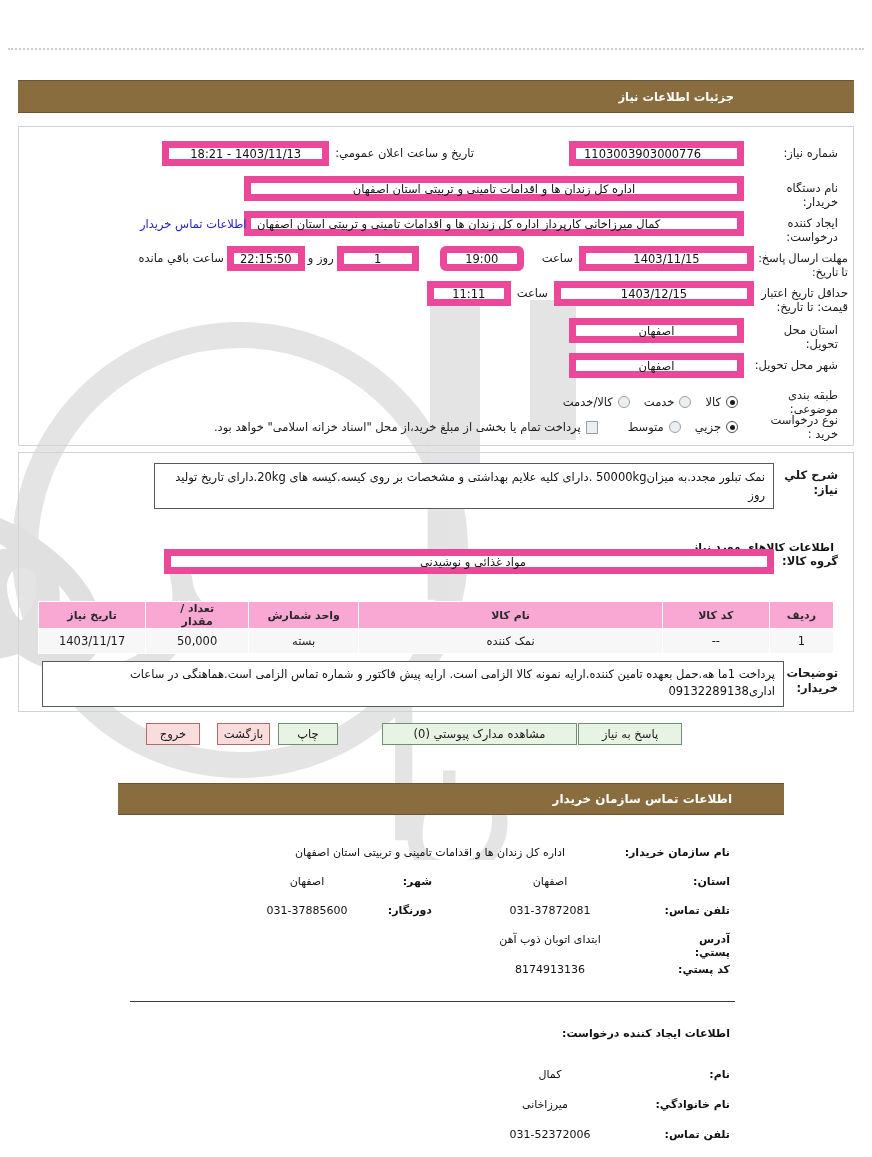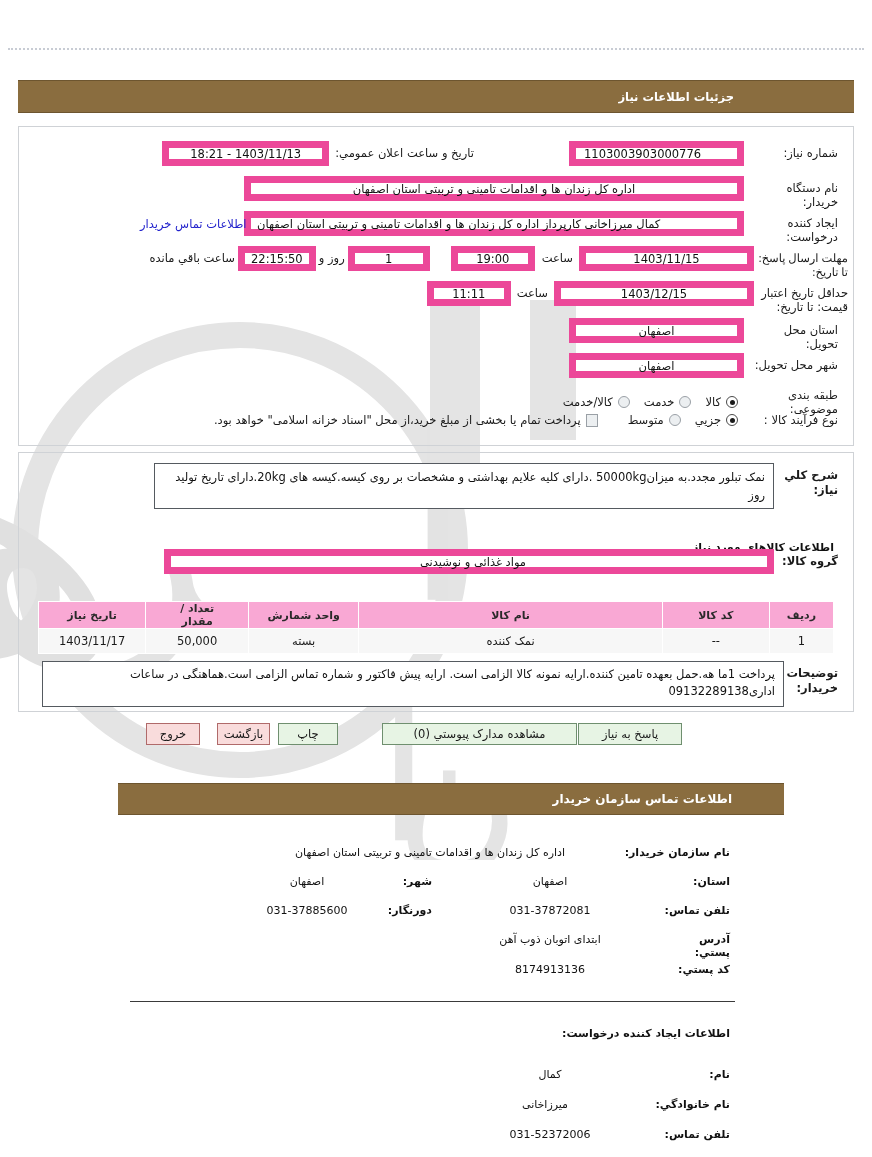--- a/index.html
+++ b/index.html
@@ -239,21 +239,21 @@
   <div class="box" style="width:500px; margin-right:4px; position:relative; justify-content:flex-end; padding-left:6px;">
     <span>کمال میرزاخانی کارپرداز اداره کل زندان ها و اقدامات تامینی و تربیتی استان اصفهان</span>
   </div>
 </div>
 <a href="#" style="position:absolute; left:140px; top:217px; z-index:6; font-size:11.5px; color:#2222cc; text-decoration:none;">اطلاعات تماس خریدار</a>
 
 <div class="row" style="left:38px; top:246px; width:810px;">
   <div class="lbl" style="width:90px; line-height:14px;font-family:Liberation Serif, serif;">مهلت ارسال پاسخ: تا تاریخ:</div>
   <div class="box" style="width:175px; margin-right:4px;">1403/11/15</div>
   <div class="plain" style="margin-right:6px;">ساعت</div>
-  <div class="box" style="width:84px; margin-right:7px;">19:00</div>
+  <div class="box" style="width:84px; margin-right:18px;border-radius:6px;">19:00</div>
   <div class="box" style="width:82px; margin-right:21px;">1</div>
   <div class="plain" style="margin-right:3px;">روز و</div>
   <div class="box" style="width:78px; margin-right:3px;">22:15:50</div>
   <div class="plain" style="margin-right:3px;">ساعت باقي مانده</div>
 </div>
 
 <div class="row" style="left:38px; top:281px; width:810px;">
   <div class="lbl" style="width:90px; line-height:14px;">حداقل تاریخ اعتبار قیمت: تا تاریخ:</div>
   <div class="box" style="width:200px; margin-right:4px;">1403/12/15</div>
   <div class="plain" style="margin-right:6px;">ساعت</div>
@@ -282,21 +282,21 @@
       <span>خدمت</span>
     </span>
     <span class="opt">
       <span class="radio"></span>
       <span>کالا/خدمت</span>
     </span>
   </div>
 </div>
 
 <div class="row" style="left:38px; top:413px; width:800px; align-items:center;">
-  <div class="lbl" style="width:90px; padding-top:0;">نوع فرآیند کالا :</div>
+  <div class="lbl" style="width:90px; padding-top:0;">نوع درخواست خرید :</div>
   <div style="margin-right:10px; display:flex; align-items:center;">
     <span class="opt">
       <span class="radio on"></span>
       <span>جزیي</span>
     </span>
     <span class="opt">
       <span class="radio"></span>
       <span>متوسط</span>
     </span>
     <span class="opt" style="margin-right:16px;">

